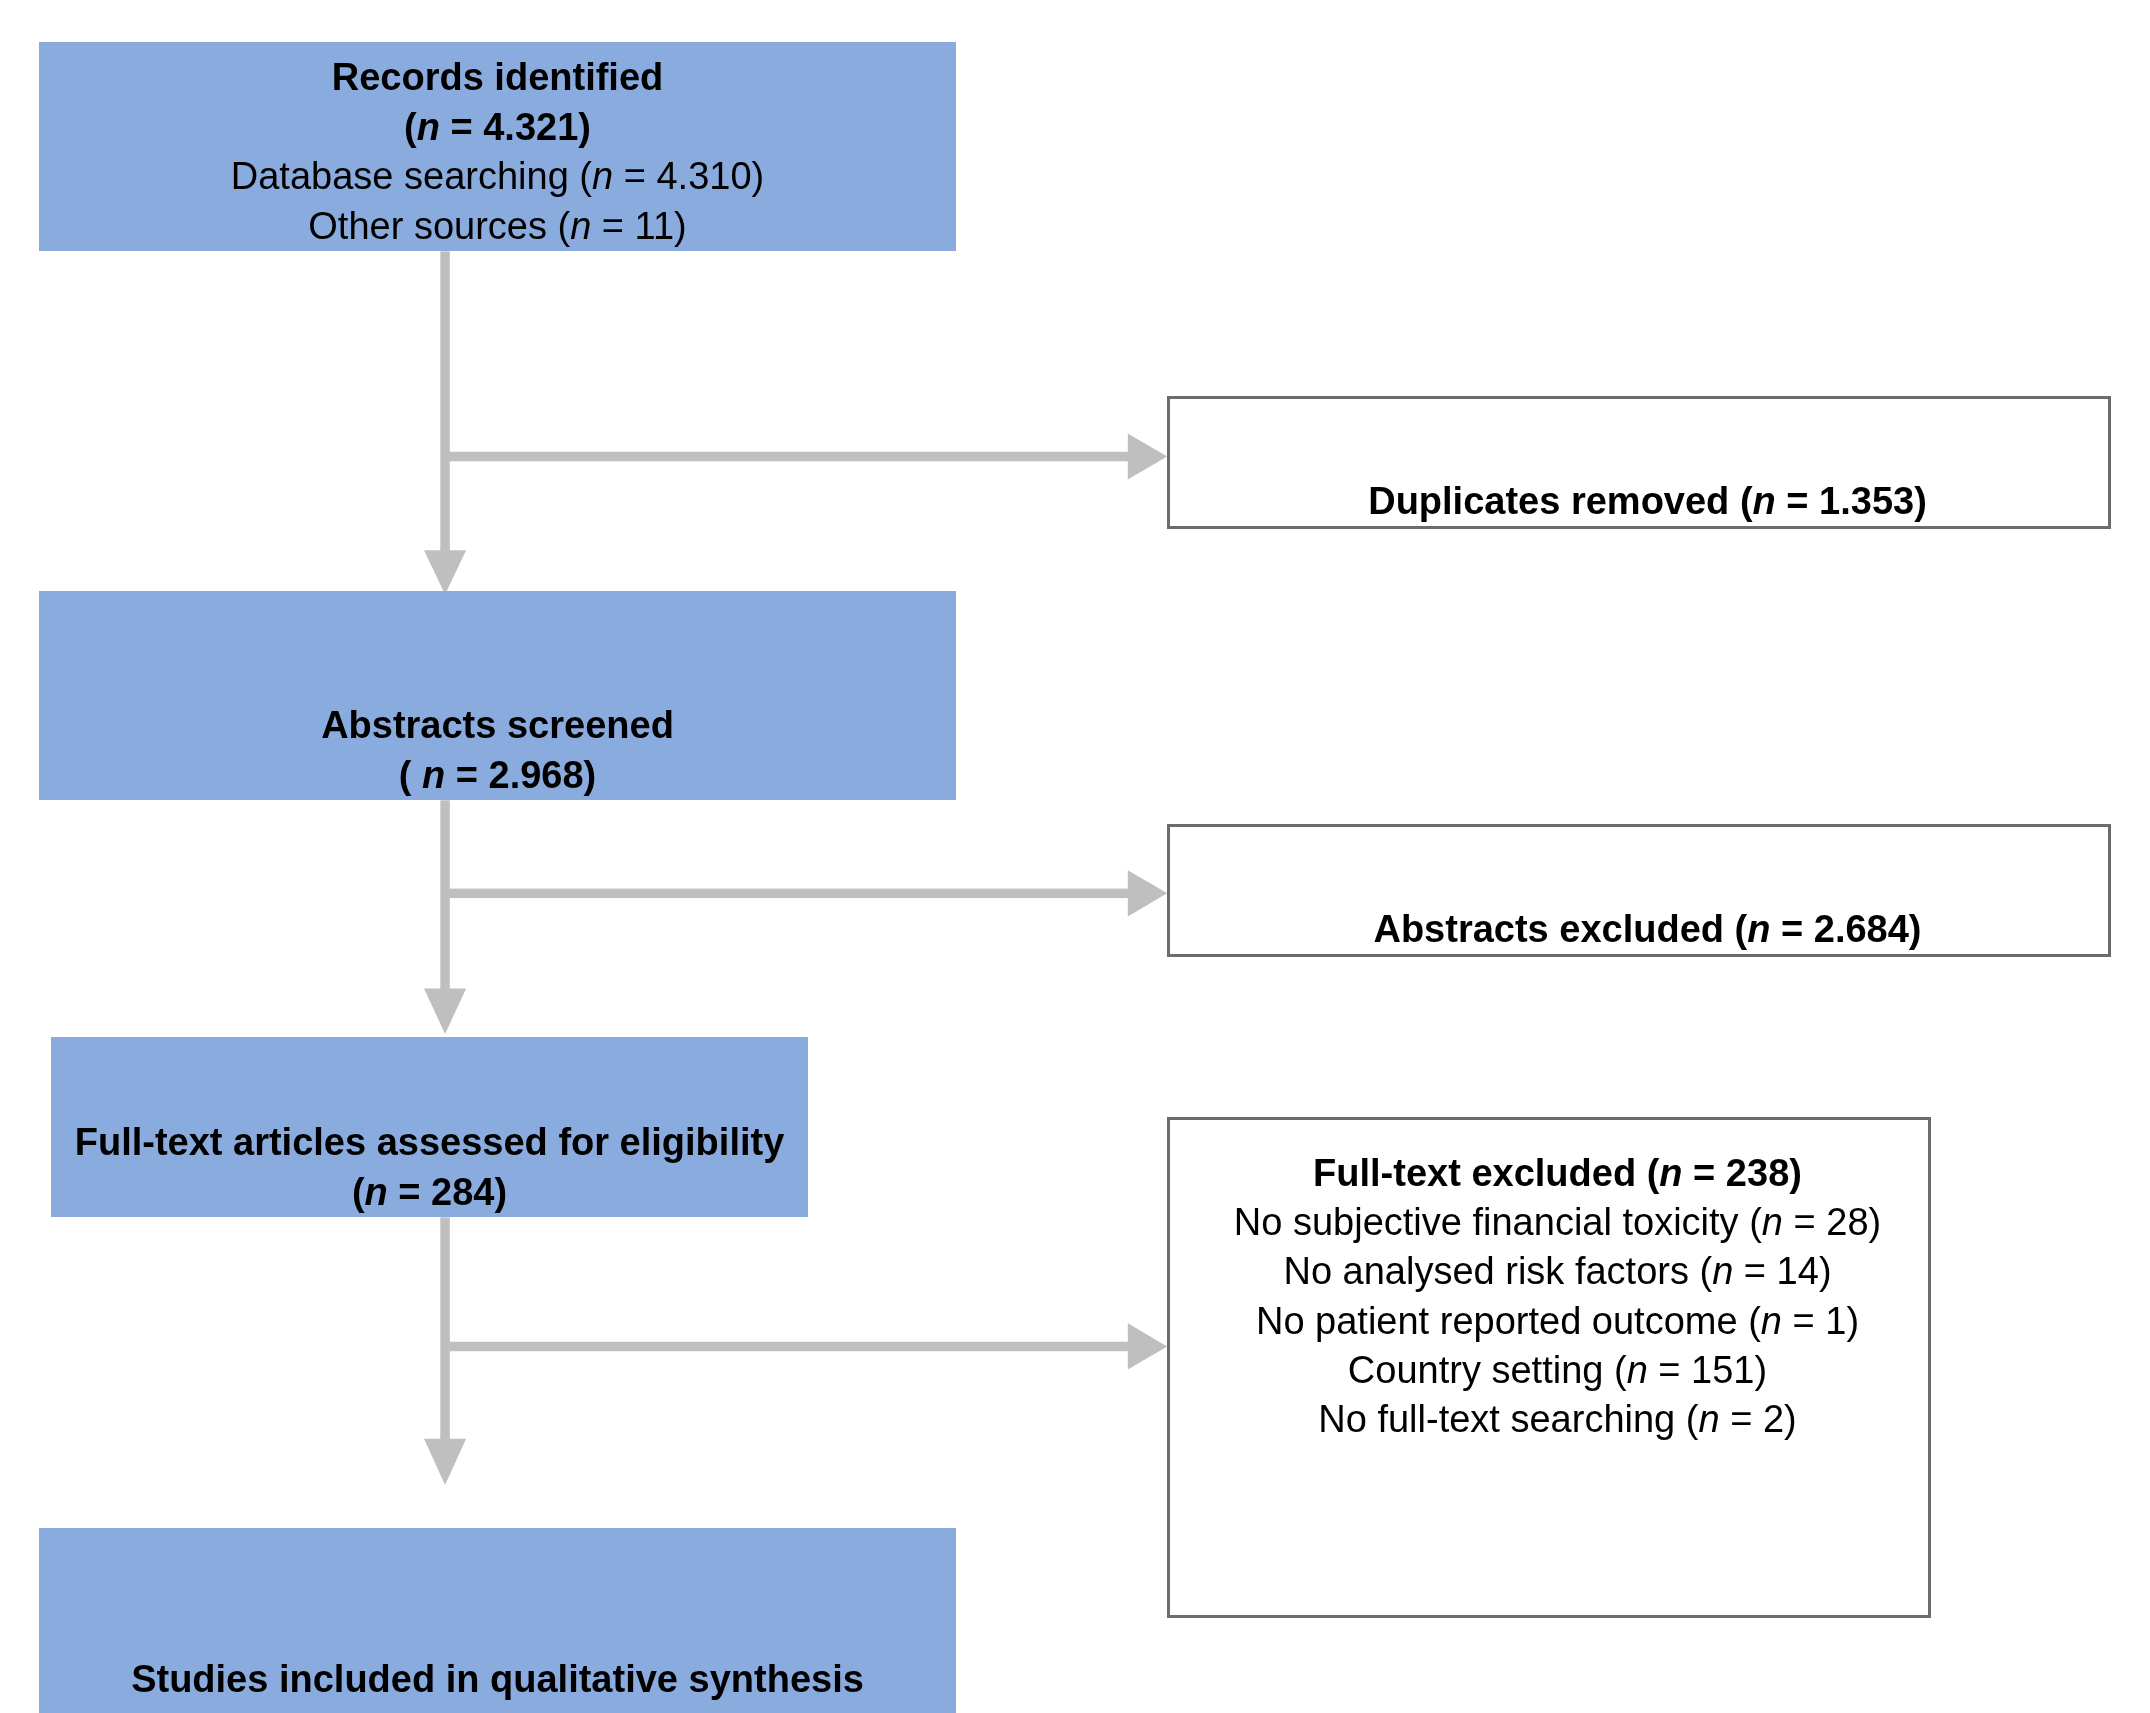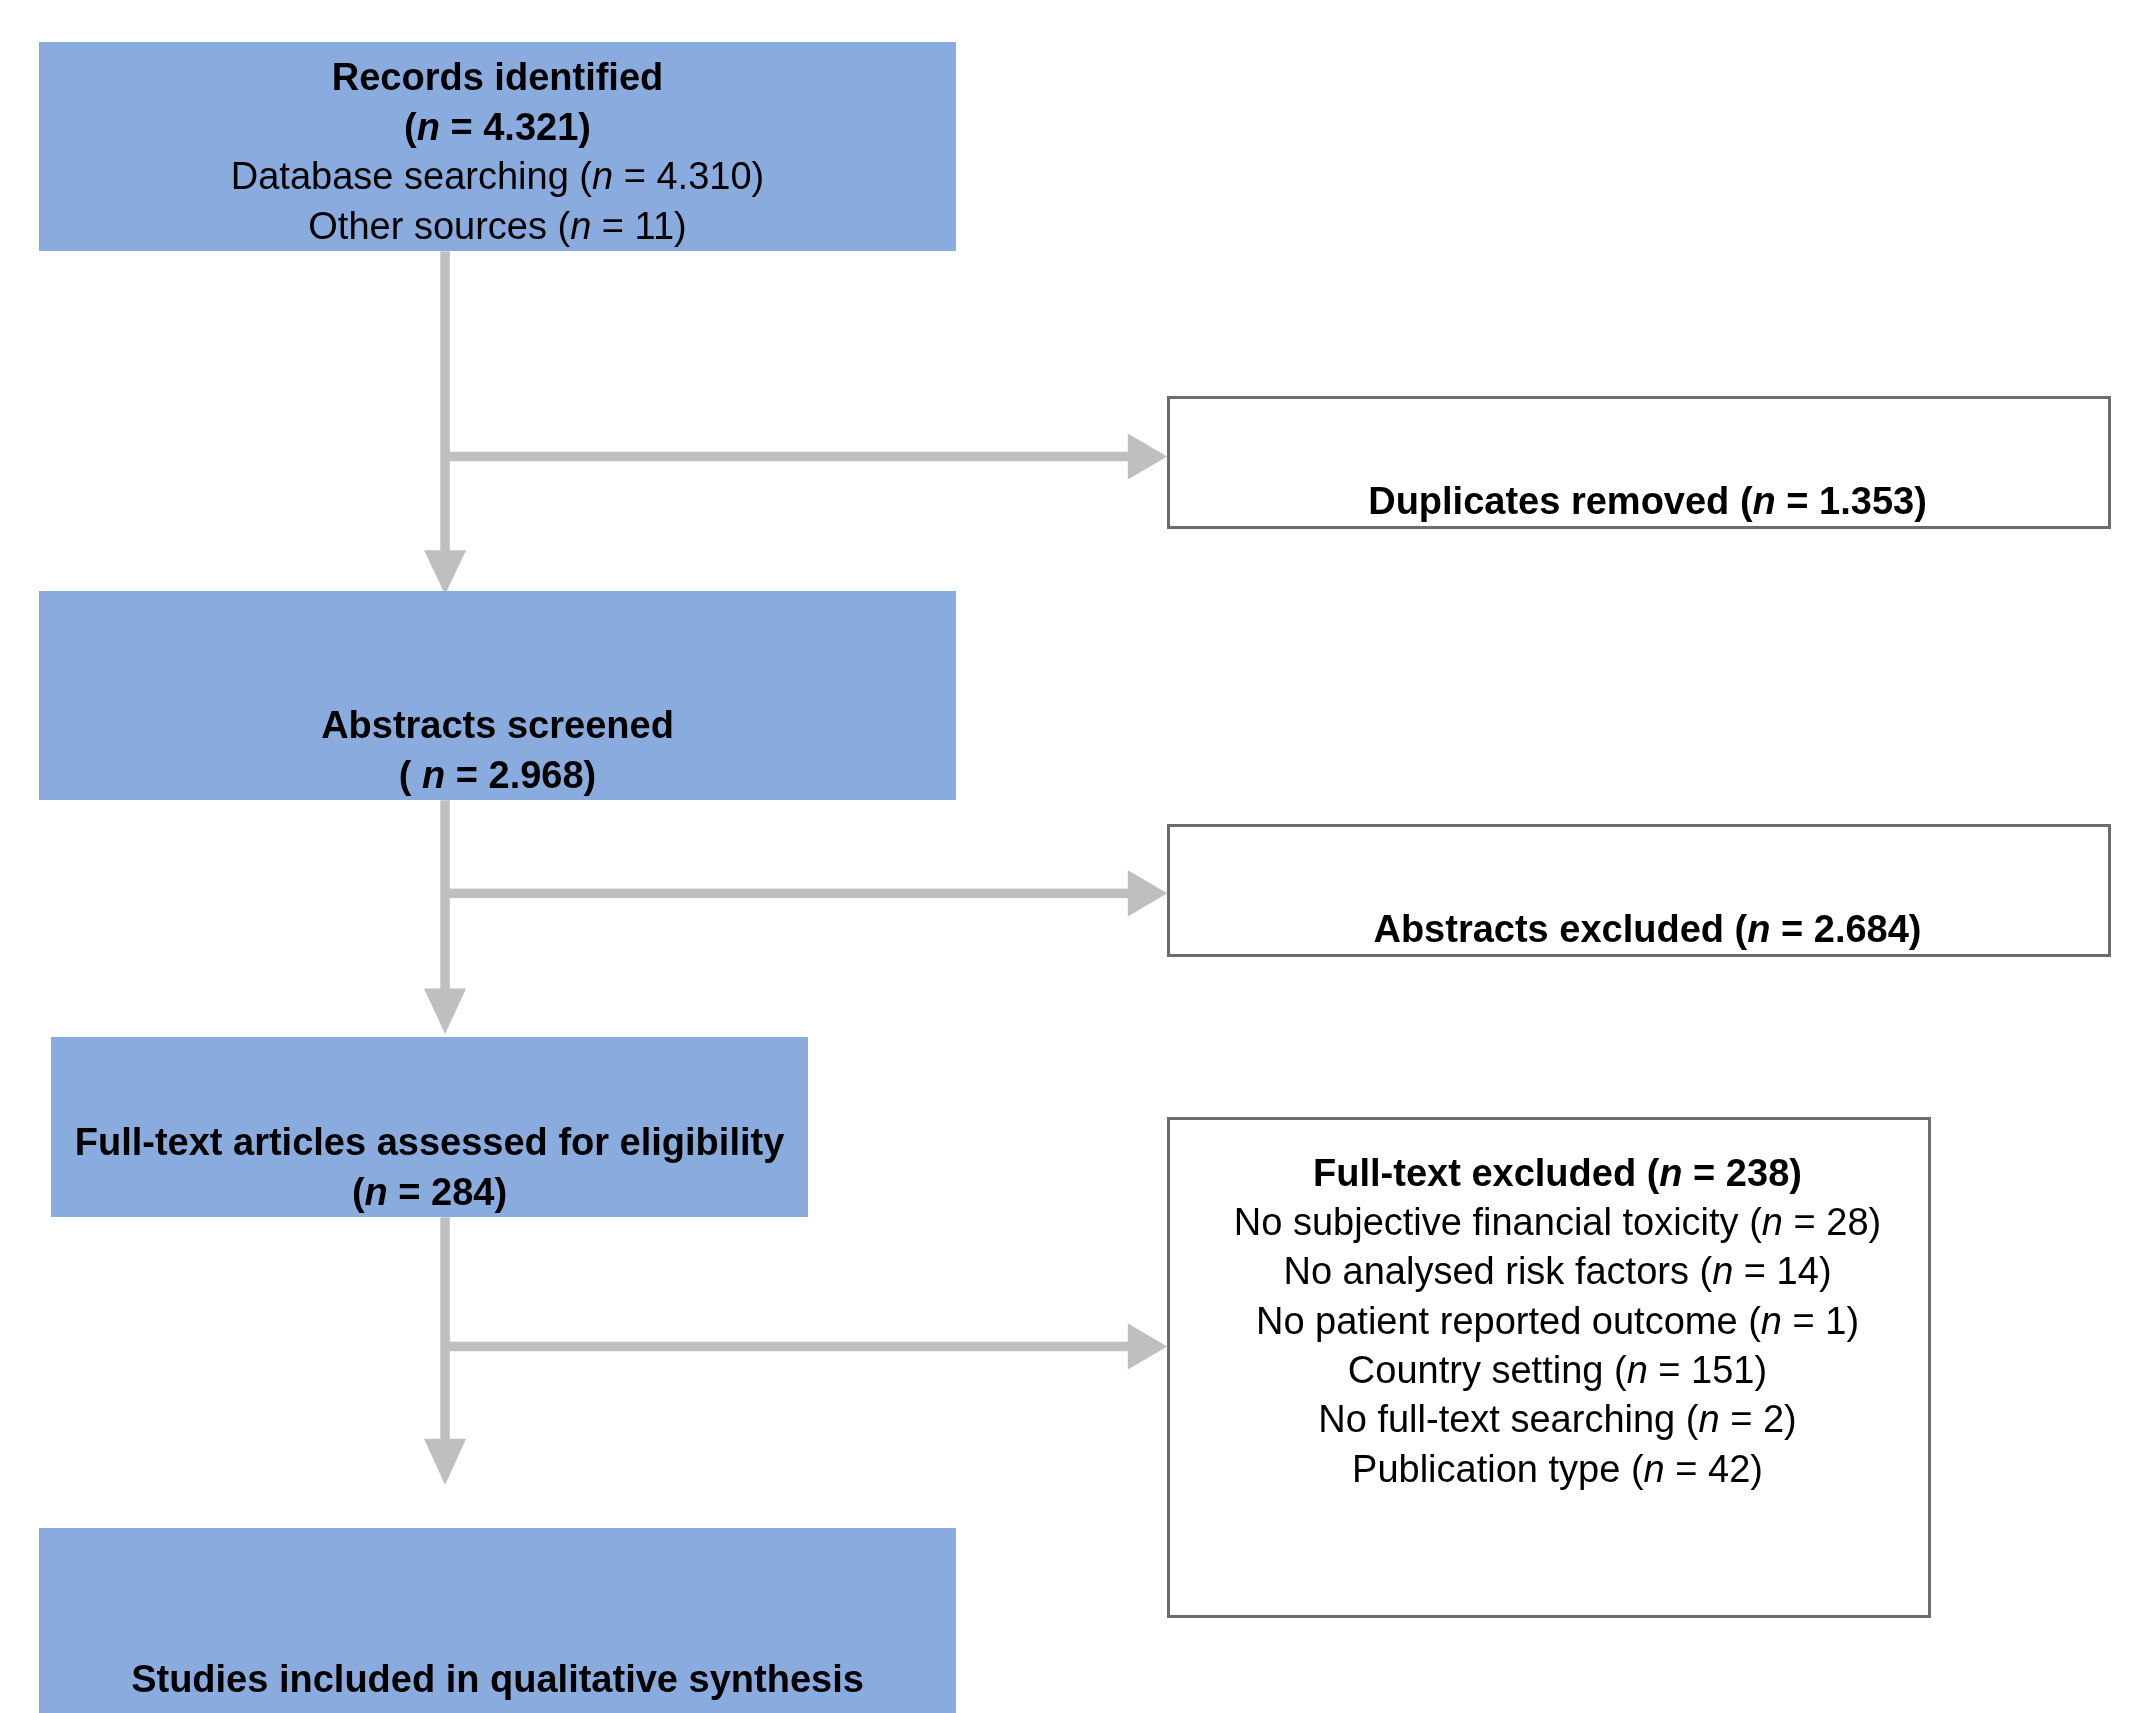--- a/index.html
+++ b/index.html
@@ -135,17 +135,16 @@
     <span class="line bold"><span>Abstracts excluded (</span><span class="nvar">n</span><span> = 2.684)</span></span>
   </div>
 
   <div class="box white" style="left:1167px; top:1117px; width:764px; height:501px; justify-content:flex-start; padding-top:28.5px;">
     <span class="line bold"><span>Full-text excluded (</span><span class="nvar">n</span><span> = 238)</span></span>
     <span class="line"><span>No subjective financial toxicity (</span><span class="nvar">n</span><span> = 28)</span></span>
     <span class="line"><span>No analysed risk factors (</span><span class="nvar">n</span><span> = 14)</span></span>
     <span class="line"><span>No patient reported outcome (</span><span class="nvar">n</span><span> = 1)</span></span>
     <span class="line"><span>Country setting (</span><span class="nvar">n</span><span> = 151)</span></span>
     <span class="line"><span>No full-text searching (</span><span class="nvar">n</span><span> = 2)</span></span>
-    <span class="line"><span>Publication type (</span><span class="nvar">n</span><span> = 42)</span></span>
   </div>
 
 </div>
 
 
 </body></html>

